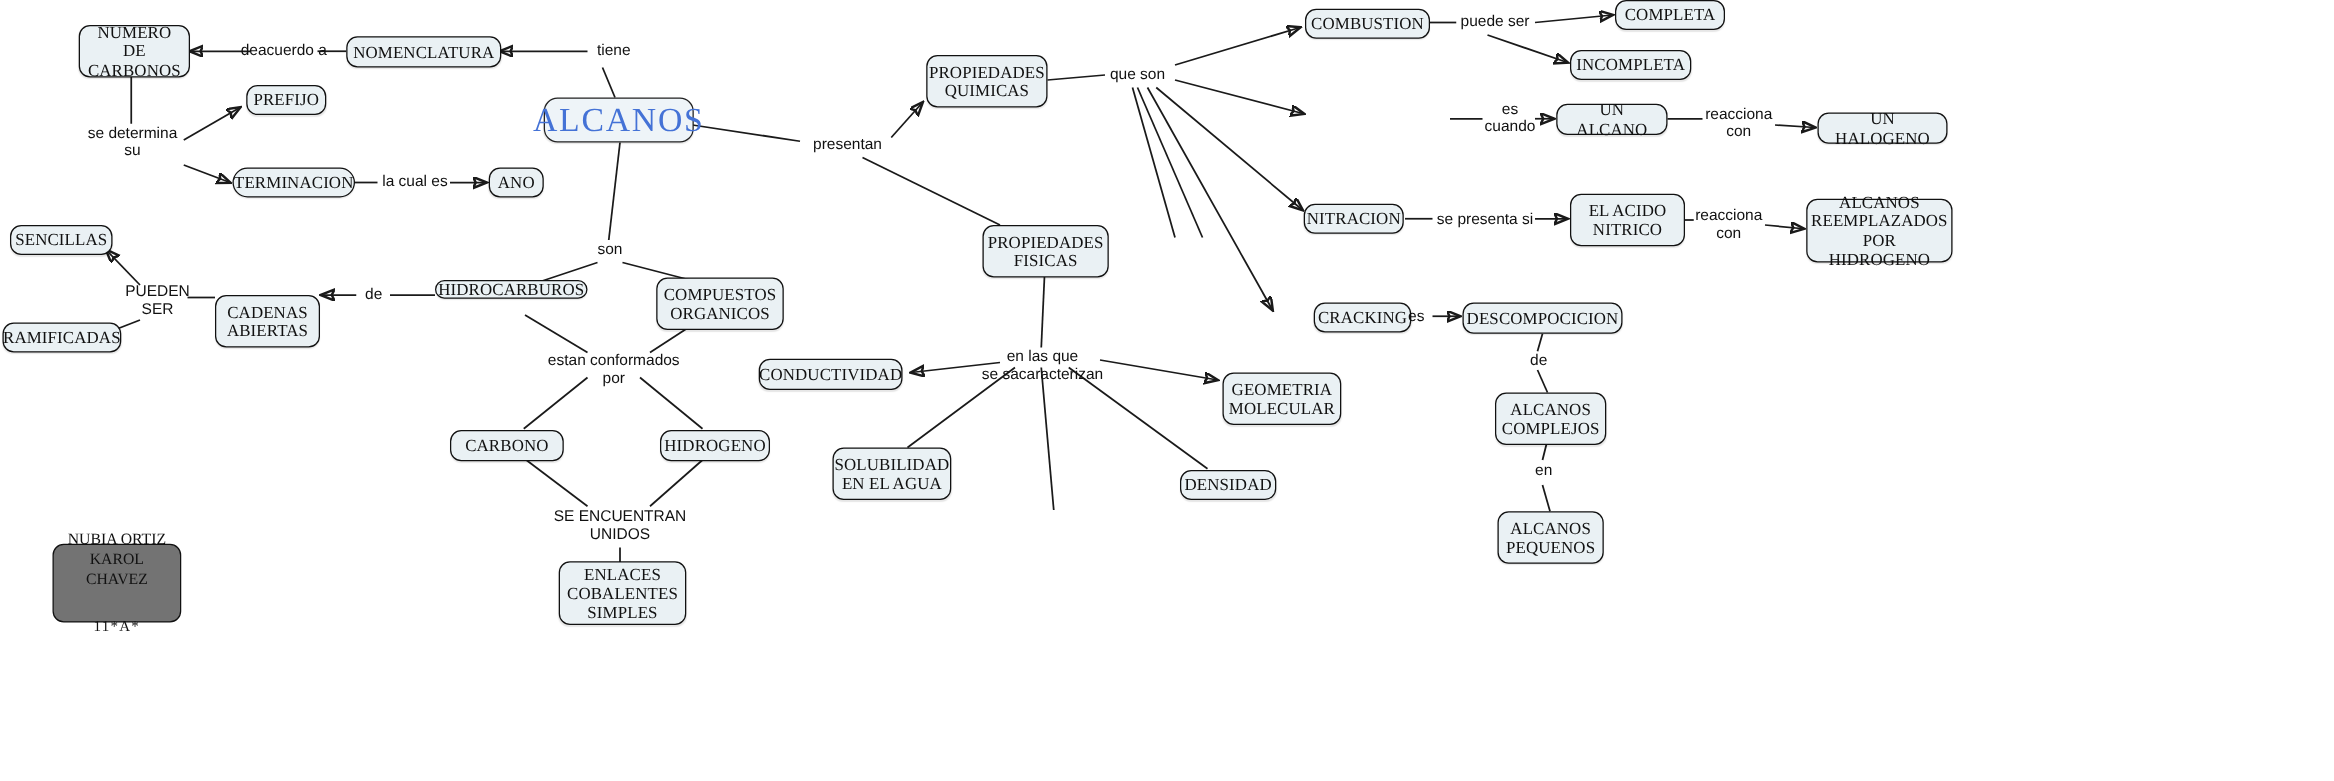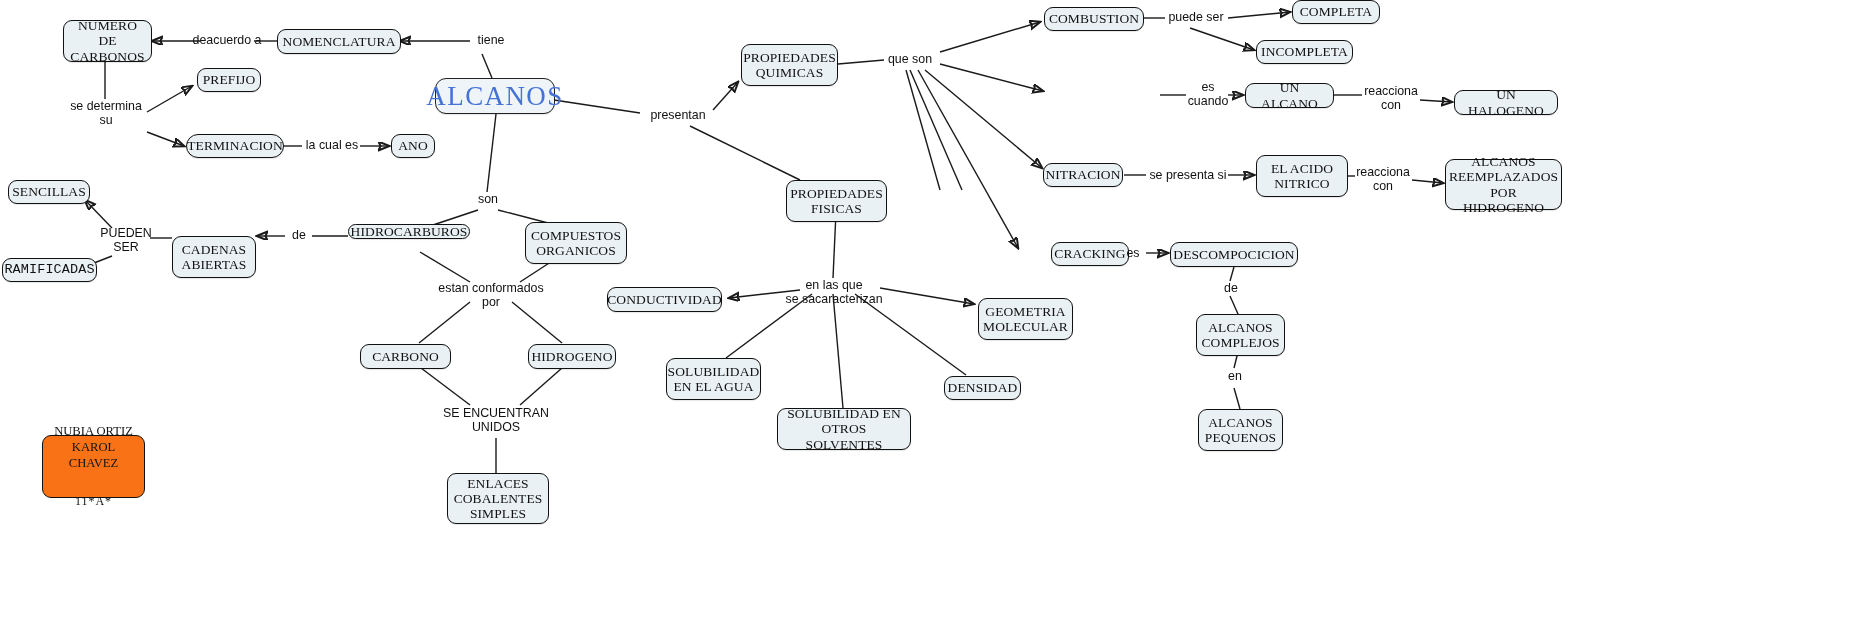--- a/index.html
+++ b/index.html
@@ -44,21 +44,21 @@
     font-size:12.4px;
     color:#111;
     text-align:center;
     line-height:1.15;
     white-space:pre-line;
     background:transparent;
   }
   .credit{
     position:absolute;
     box-sizing:border-box;
-    background:#f97316;
+    background:#737373;
     border:1.4px solid #111;
     border-radius:9px;
     font-family:"Liberation Serif", serif;
     font-size:12.6px;
     line-height:1.25;
     text-align:center;
     color:#111;
     display:flex;flex-direction:column;align-items:center;justify-content:center;
     white-space:pre-line;
     padding:4px;
@@ -187,35 +187,35 @@
   <div class="node" style="left:277px;top:29px;width:124px;height:25px;">NOMENCLATURA</div>
 
   <div class="node" style="left:197px;top:68px;width:64px;height:24px;">PREFIJO</div>
 
   <div class="node" style="left:186px;top:134px;width:98px;height:24px;border-radius:12px;">TERMINACION</div>
 
   <div class="node" style="left:391px;top:134px;width:44px;height:24px;">ANO</div>
 
   <div class="node" style="left:8px;top:180px;width:82px;height:24px;">SENCILLAS</div>
 
-  <div class="node" style="left:2px;top:258px;width:95px;height:24px;font-family:Liberation Mono, monospace;">RAMIFICADAS</div>
+  <div class="node" style="left:2px;top:258px;width:95px;height:24px;">RAMIFICADAS</div>
 
   <div class="node" style="left:172px;top:216px;width:84px;height:42px;margin-top:20px;">CADENAS
 ABIERTAS</div>
 
   <div class="node" style="left:348px;top:224px;width:122px;height:15px;">HIDROCARBUROS</div>
 
   <div class="node" style="left:525px;top:222px;width:102px;height:42px;">COMPUESTOS
 ORGANICOS</div>
 
   <div class="node" style="left:360px;top:344px;width:91px;height:25px;">CARBONO</div>
 
   <div class="node" style="left:528px;top:344px;width:88px;height:25px;">HIDROGENO</div>
 
-  <div class="node" style="left:447px;top:473px;width:102px;height:51px;">ENLACES
+  <div class="node" style="left:447px;top:449px;width:102px;height:51px;">ENLACES
 COBALENTES
 SIMPLES</div>
 
   <div class="node" style="left:741px;top:44px;width:97px;height:42px;">PROPIEDADES
 QUIMICAS</div>
 
   <div class="node" style="left:786px;top:180px;width:101px;height:42px;">PROPIEDADES
 FISICAS</div>
 
   <div class="node" style="left:1044px;top:7px;width:100px;height:24px;">COMBUSTION</div>
@@ -246,22 +246,20 @@
 COMPLEJOS</div>
 
   <div class="node" style="left:1198px;top:409px;width:85px;height:42px;">ALCANOS
 PEQUENOS</div>
 
   <div class="node" style="left:607px;top:287px;width:115px;height:25px;">CONDUCTIVIDAD</div>
 
   <div class="node" style="left:666px;top:358px;width:95px;height:42px;">SOLUBILIDAD
 EN EL AGUA</div>
 
-  <div class="node" style="left:777px;top:408px;width:134px;height:42px;">SOLUBILIDAD EN
-OTROS SOLVENTES</div>
 
   <div class="node" style="left:944px;top:376px;width:77px;height:24px;">DENSIDAD</div>
 
   <div class="node" style="left:978px;top:298px;width:95px;height:42px;">GEOMETRIA
 MOLECULAR</div>
 
   <div class="linklabel" style="left:468px;top:33px;width:46px;">tiene</div>
 
   <div class="linklabel" style="left:191px;top:33px;width:72px;">deacuerdo a</div>
 

